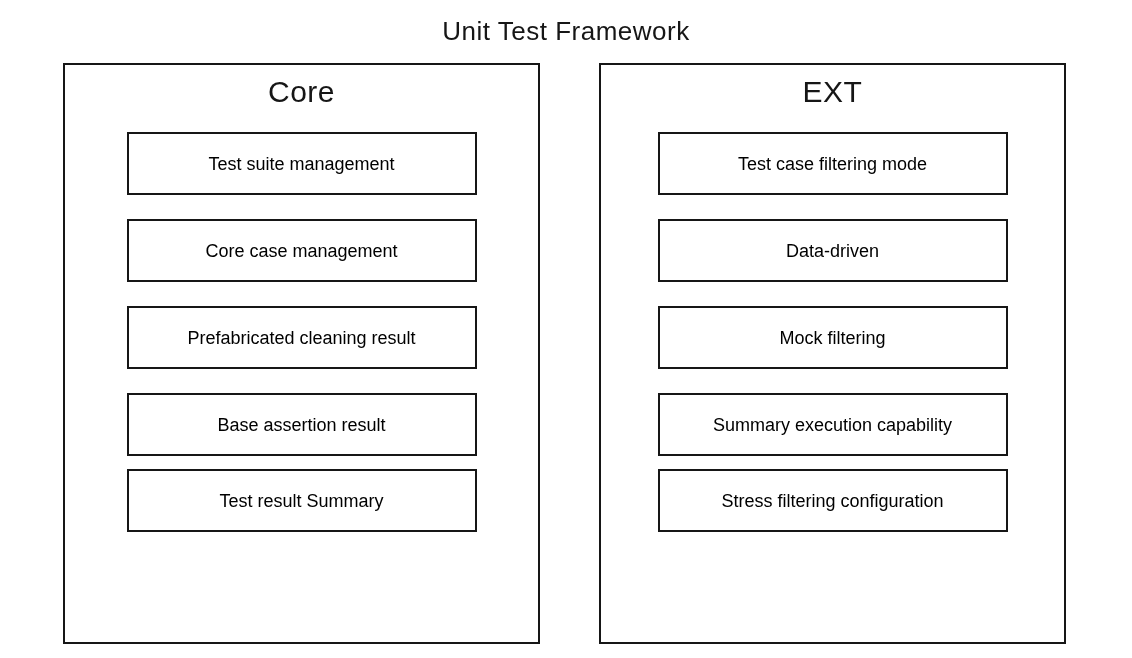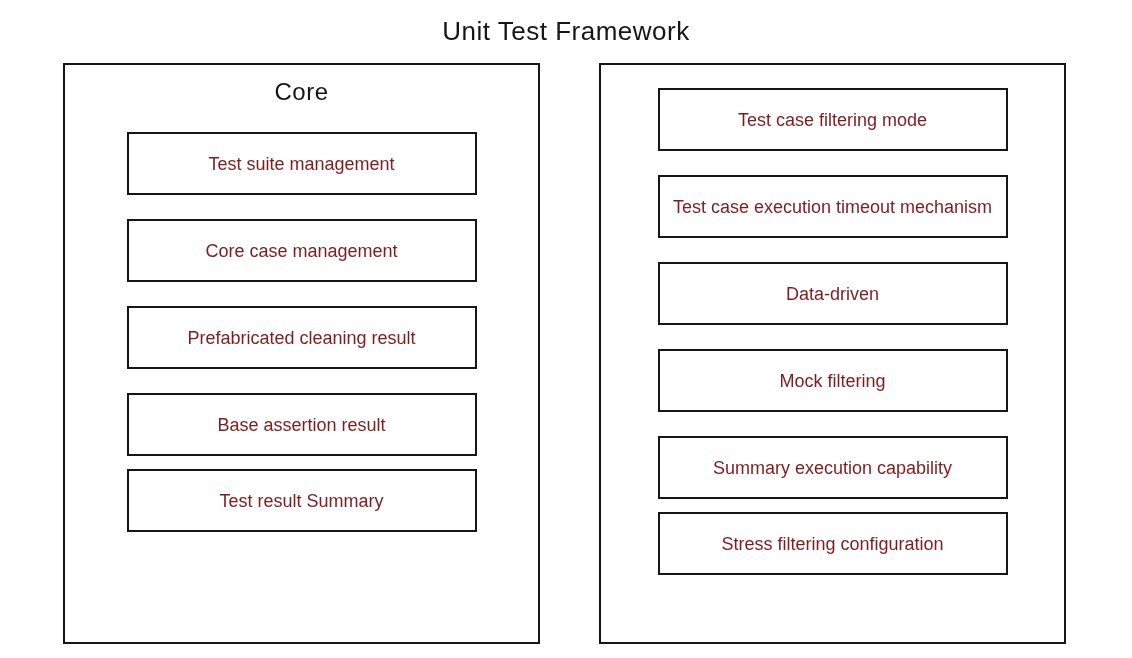--- a/index.html
+++ b/index.html
@@ -33,40 +33,40 @@
     height: 581px;
     border: 2px solid #161616;
     box-sizing: border-box;
     background: #ffffff;
   }
   .panel-core { left: 63px;  width: 477px; }
   .panel-ext  { left: 599px; width: 467px; }
   .panel-label {
     margin: 10px 0 0 0;
     text-align: center;
-    font-size: 24px;
+    font-size: 30px;
     font-weight: 400;
     line-height: 34px;
     letter-spacing: 0.5px;
     color: #161616;
   }
   .item {
     box-sizing: border-box;
     width: 350px;
     min-height: 63px;
     margin: 24px auto 0 auto;
     border: 2.5px solid #161616;
     background: #ffffff;
     display: flex;
     align-items: center;
     justify-content: center;
     text-align: center;
     font-size: 18px;
     line-height: 22px;
-    color: #7f1d1d;
+    color: #000000;
     padding: 4px 10px;
   }
   .item:first-of-type { margin-top: 23px; }
   .item:last-of-type  { margin-top: 13px; }
 </style>
 </head>
 <body>
 
 <div class="canvas">
 
@@ -75,21 +75,21 @@
   <section class="panel panel-core">
     <h2 class="panel-label">Core</h2>
     <div class="item">Test suite management</div>
     <div class="item">Core case management</div>
     <div class="item">Prefabricated cleaning result</div>
     <div class="item">Base assertion result</div>
     <div class="item">Test result Summary</div>
   </section>
 
   <section class="panel panel-ext">
+    <h2 class="panel-label">EXT</h2>
     <div class="item">Test case filtering mode</div>
-    <div class="item">Test case execution timeout mechanism</div>
     <div class="item">Data-driven</div>
     <div class="item">Mock filtering</div>
     <div class="item">Summary execution capability</div>
     <div class="item">Stress filtering configuration</div>
   </section>
 
 </div>
 
 </body></html>

